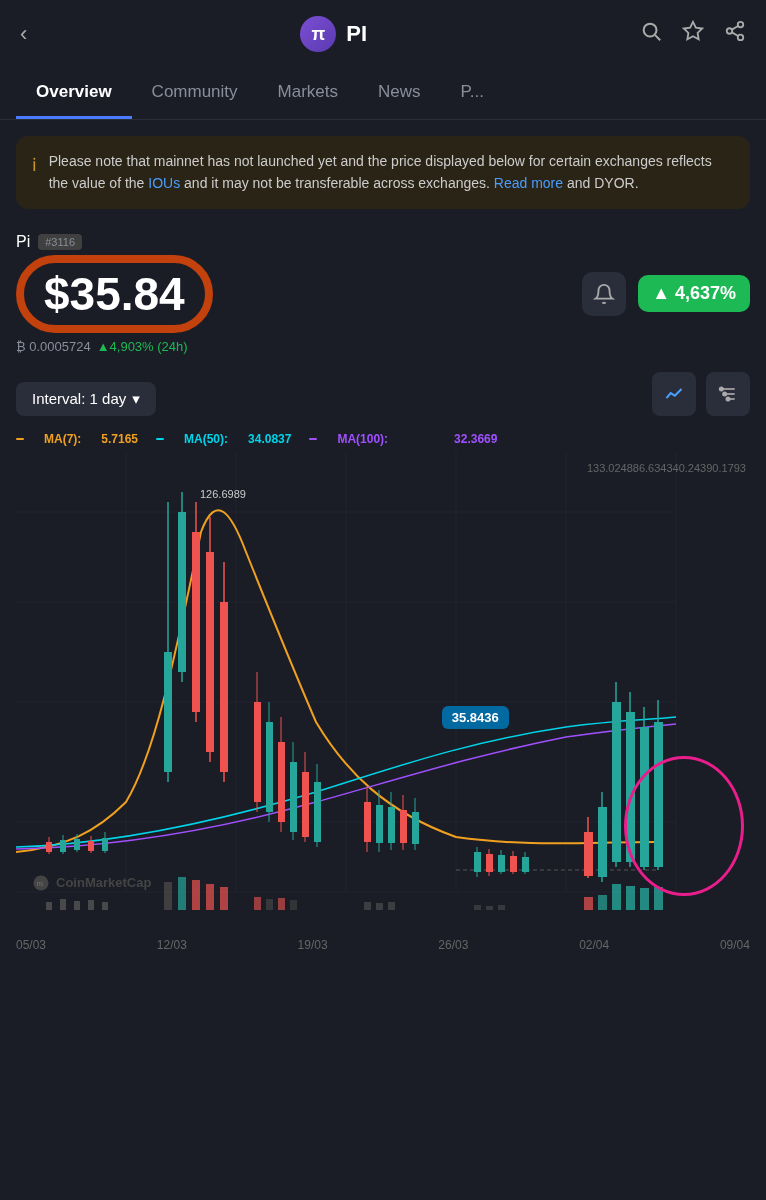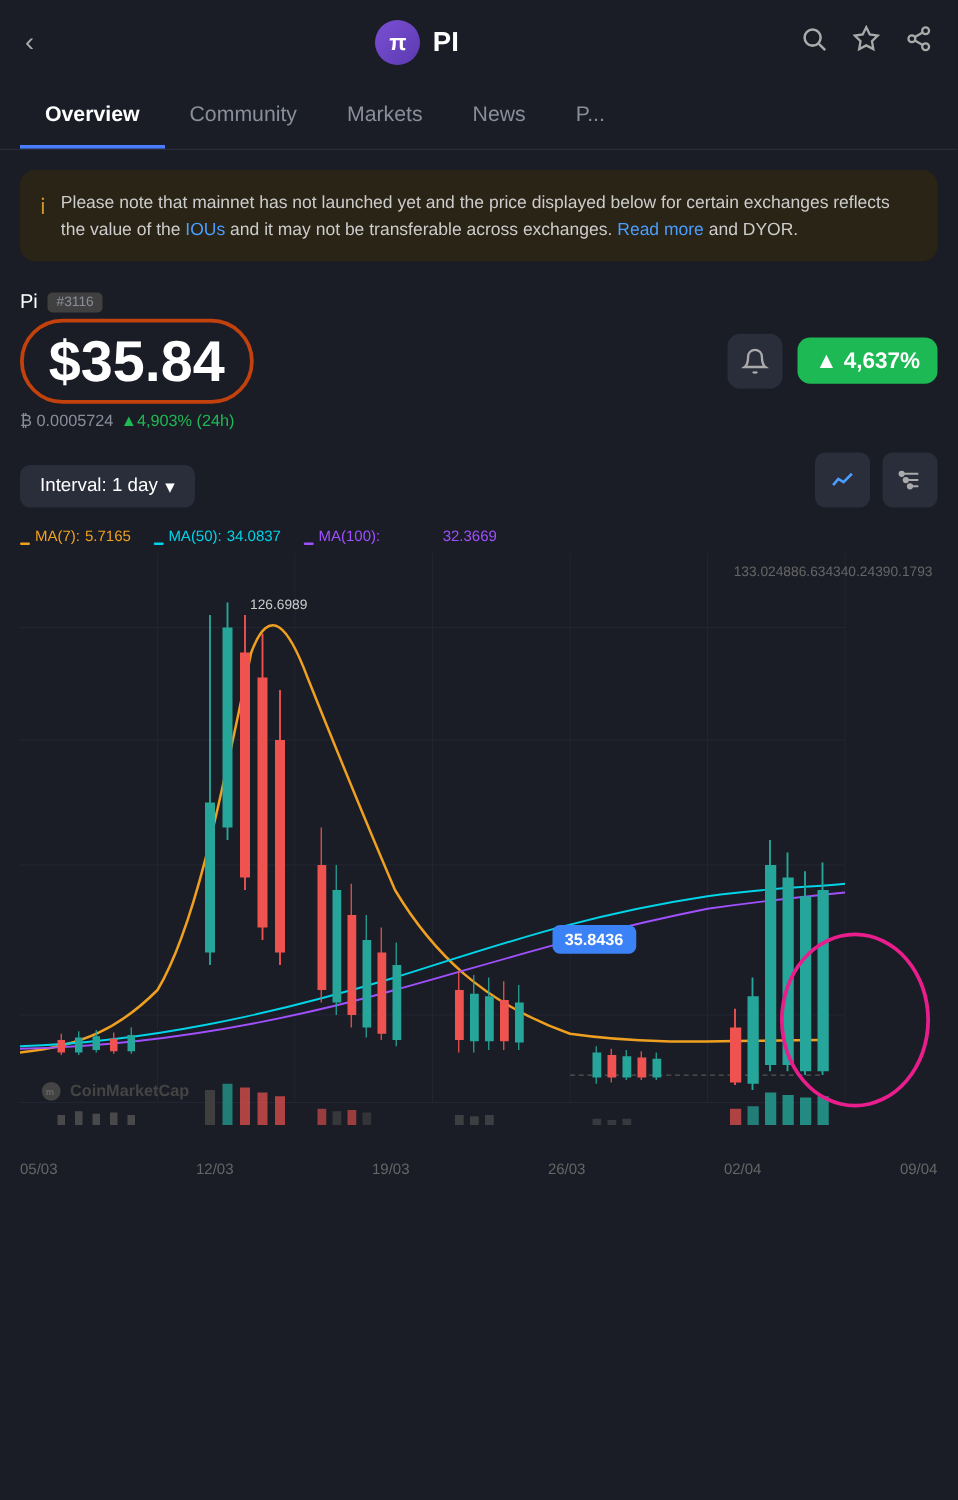--- a/index.html
+++ b/index.html
@@ -128,21 +128,21 @@
     .price-row {
       display: flex;
       align-items: center;
       justify-content: space-between;
       margin-bottom: 6px;
     }
     .price-value {
       font-size: 46px;
       font-weight: 700;
       color: #fff;
-      border: 3px solid #c2410c;
+      border: 8px solid #c2410c;
       border-radius: 50px;
       padding: 4px 20px;
       display: inline-block;
     }
     .price-right {
       display: flex;
       align-items: center;
       gap: 12px;
     }
     .bell-btn {
@@ -223,21 +223,21 @@
     }
 
     
     .ma-legend {
       display: flex;
       gap: 18px;
       padding: 4px 16px;
       font-size: 12px;
       margin-bottom: 2px;
     }
-    .ma-item { display: flex; align-items: flex-end; gap: 4px; }
+    .ma-item { display: flex; align-items: center; gap: 20px; font-weight: bold; }
     .ma-dot { width: 8px; height: 2px; border-radius: 2px; display: inline-block; }
 
     
     .chart-area {
       position: relative;
       margin: 0 16px;
       height: 480px;
       background: #1a1d26;
       border-radius: 8px;
       overflow: hidden;
@@ -260,31 +260,30 @@
 
     
     .chart-svg {
       width: 100%;
       height: 100%;
     }
 
     
     .chart-tooltip {
       position: absolute;
-      background: #3b82f6;
+      background: #0369a1;
       color: #fff;
       font-size: 13px;
       font-weight: 600;
       padding: 4px 10px;
       border-radius: 6px;
       left: 58%;
       top: 53%;
       pointer-events: none;
       z-index: 20;
-      margin-top: 44px;
     }
 
     
     .cmc-watermark {
       position: absolute;
       bottom: 40px;
       left: 16px;
       color: #333;
       font-size: 13px;
       font-weight: 600;

